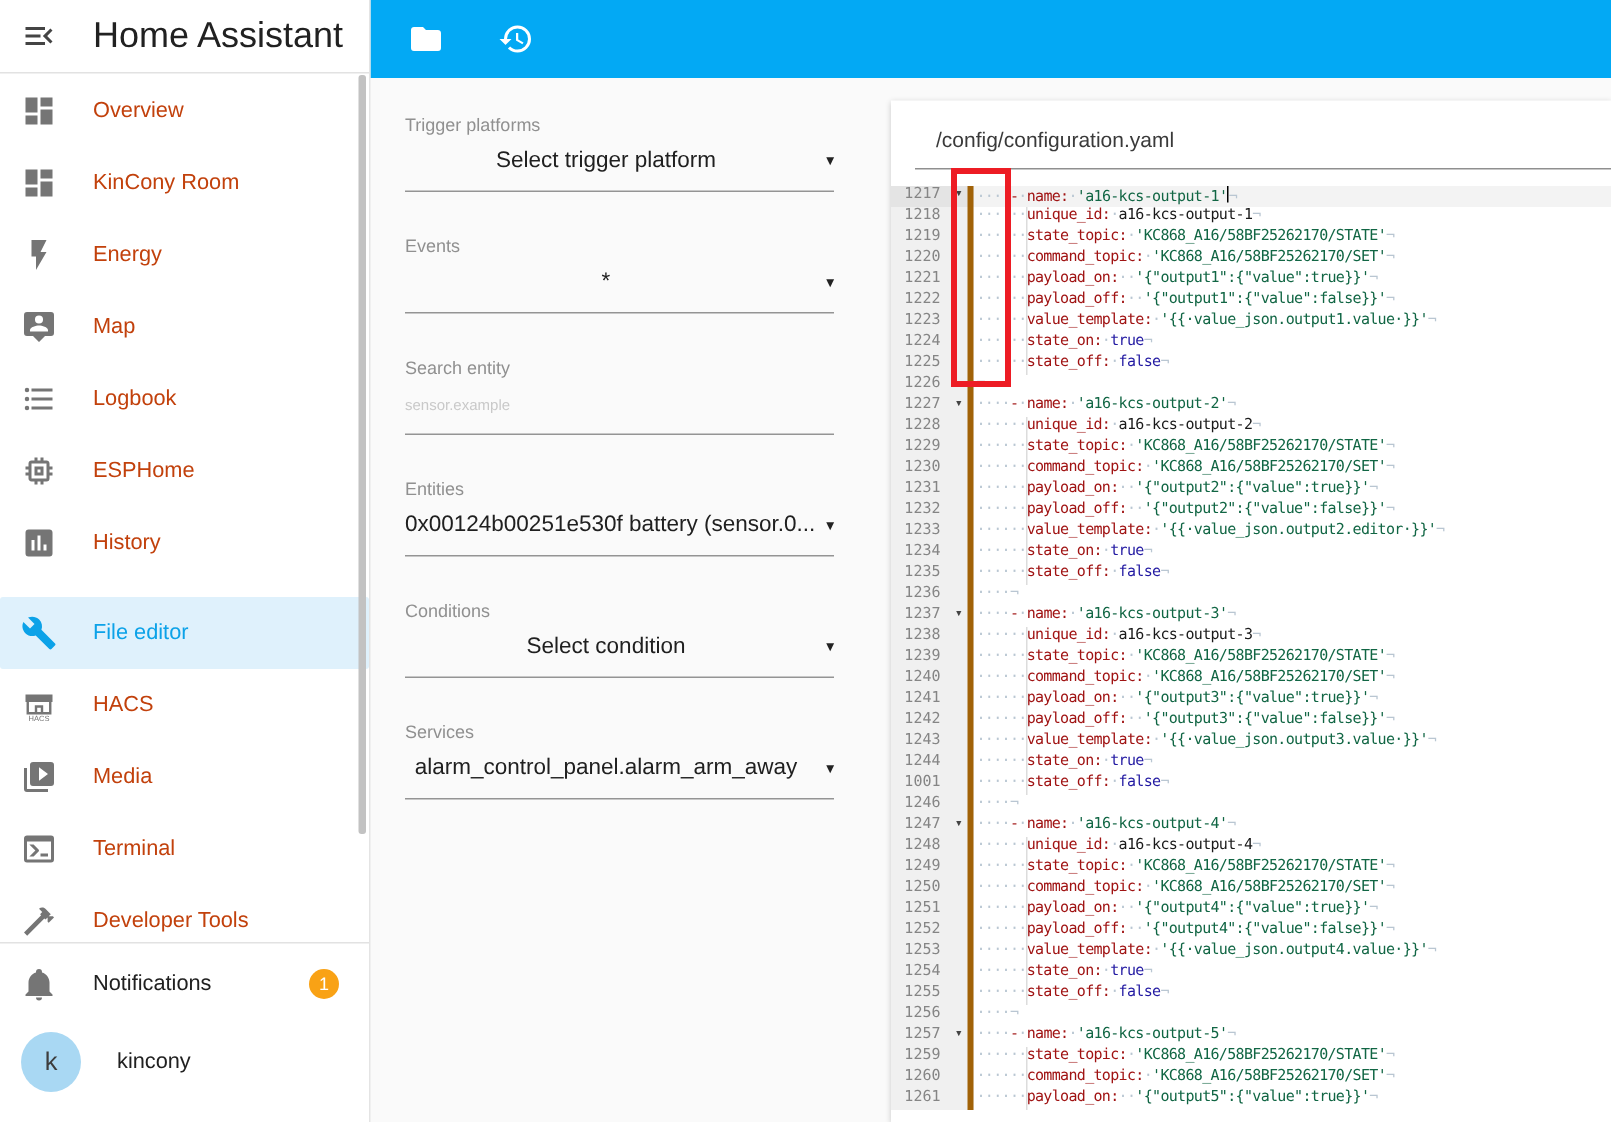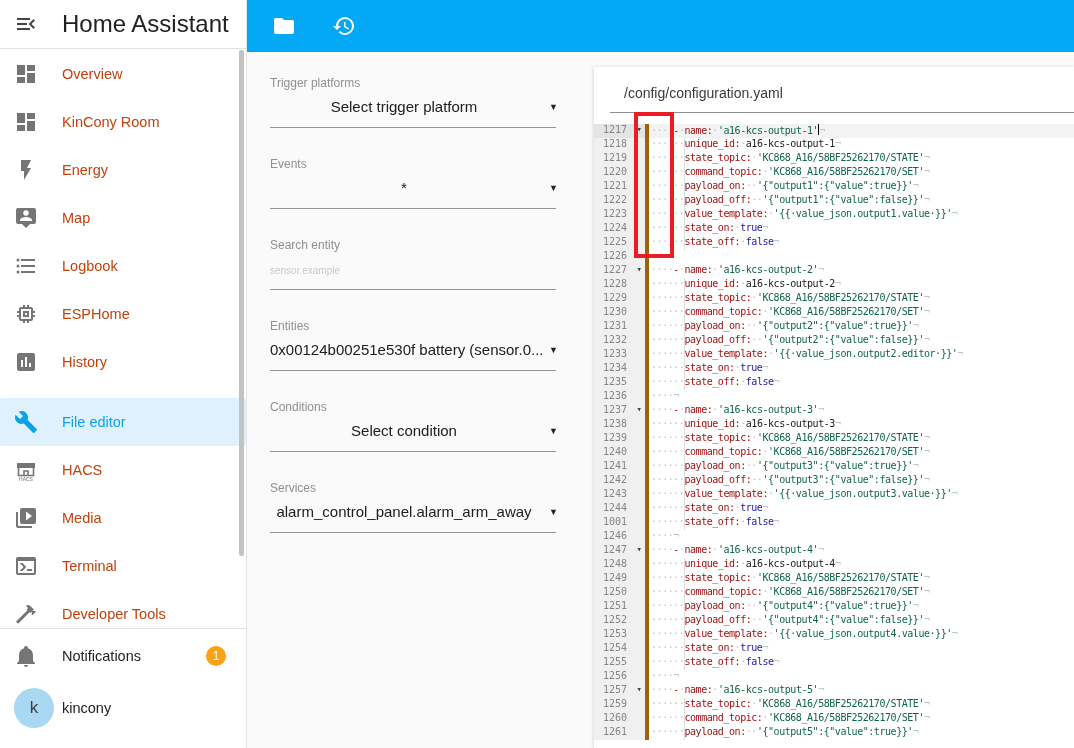--- a/index.html
+++ b/index.html
@@ -20,21 +20,21 @@
   .sb-item.active .sb-label{color:var(--c-active_item,#0ca2e8);}
   .sb-divider{position:absolute;left:0;right:0;top:628px;border-top:1px solid #e2e2e2;}
   .sb-notif{position:absolute;left:0;right:0;top:632px;height:48px;display:flex;align-items:center;cursor:pointer;}
   .sb-notif .sb-icon{width:24px;height:24px;margin-left:14px;color:#757575;}
   .sb-notif .sb-label{margin-left:24px;font-size:14.5px;color:#212121;}
   .badge{position:absolute;right:20px;width:20px;height:20px;border-radius:50%;
          background:var(--c-badge,#f9a215);color:#fff;font-size:12px;text-align:center;line-height:20px;}
   .sb-user{position:absolute;left:0;right:0;top:684px;height:48px;display:flex;align-items:center;cursor:pointer;}
   .avatar{width:40px;height:40px;border-radius:50%;background:var(--c-avatar_bg,#a9d8f3);
           margin-left:14px;text-align:center;line-height:40px;font-size:17px;color:#3d3d3d;}
-  .sb-user .sb-label{margin-left:8px;font-size:14.5px;color:#212121;}
+  .sb-user .sb-label{margin-left:24px;font-size:14.5px;color:#212121;}
   .sb-scrollbar{position:absolute;left:239px;top:50px;width:5px;height:506px;background:#c2c2c2;border-radius:2px;}
   
   .topbar{position:absolute;left:246px;right:0;top:0;height:52px;background:var(--c-topbar,#03a9f4);z-index:5;}
   .tb-btn{position:absolute;top:14px;width:24px;height:24px;color:#fff;cursor:pointer;}
   
   .form{position:absolute;left:270px;top:76px;width:286px;}
   .field{height:81px;position:relative;}
   .f-label{font-size:12px;color:#909090;}
   .f-valrow{margin-top:8px;height:18px;position:relative;}
   .f-value{font-size:15px;color:#202020;white-space:nowrap;overflow:hidden;display:block;padding-right:18px;text-align:center;}

